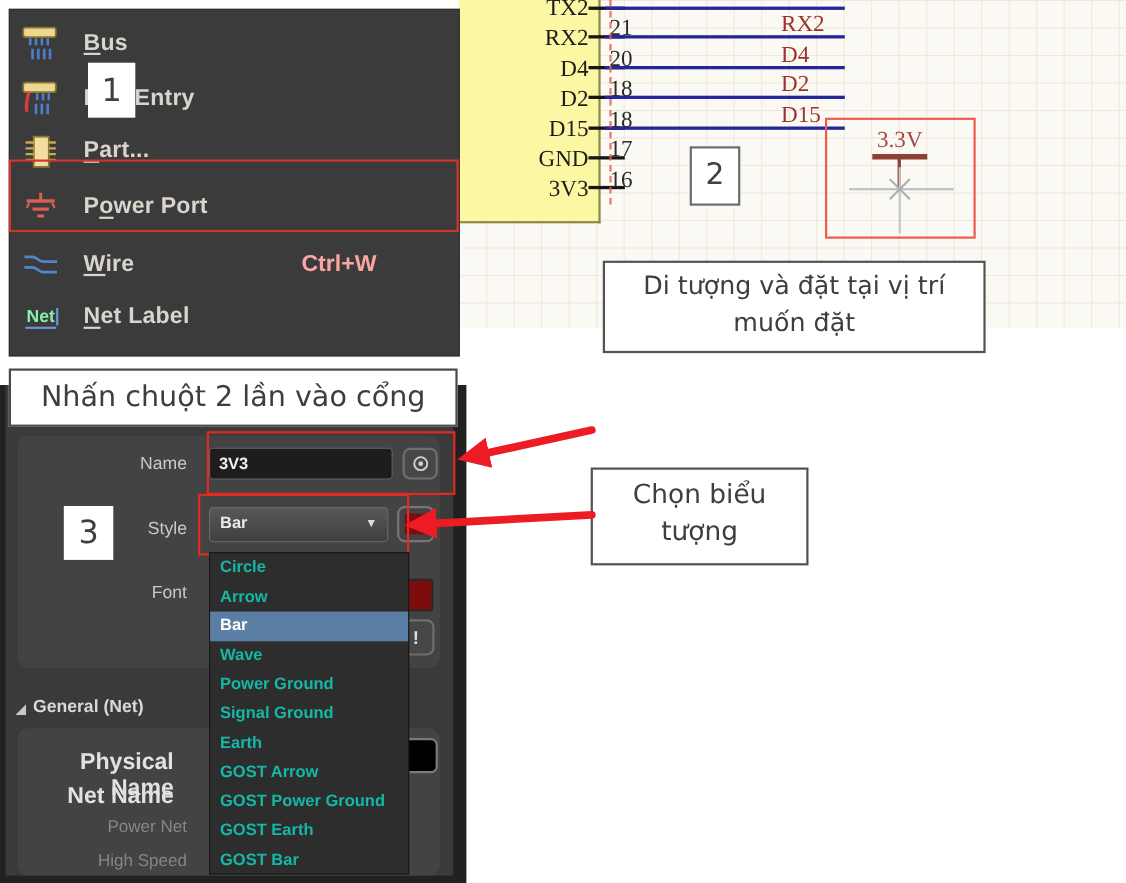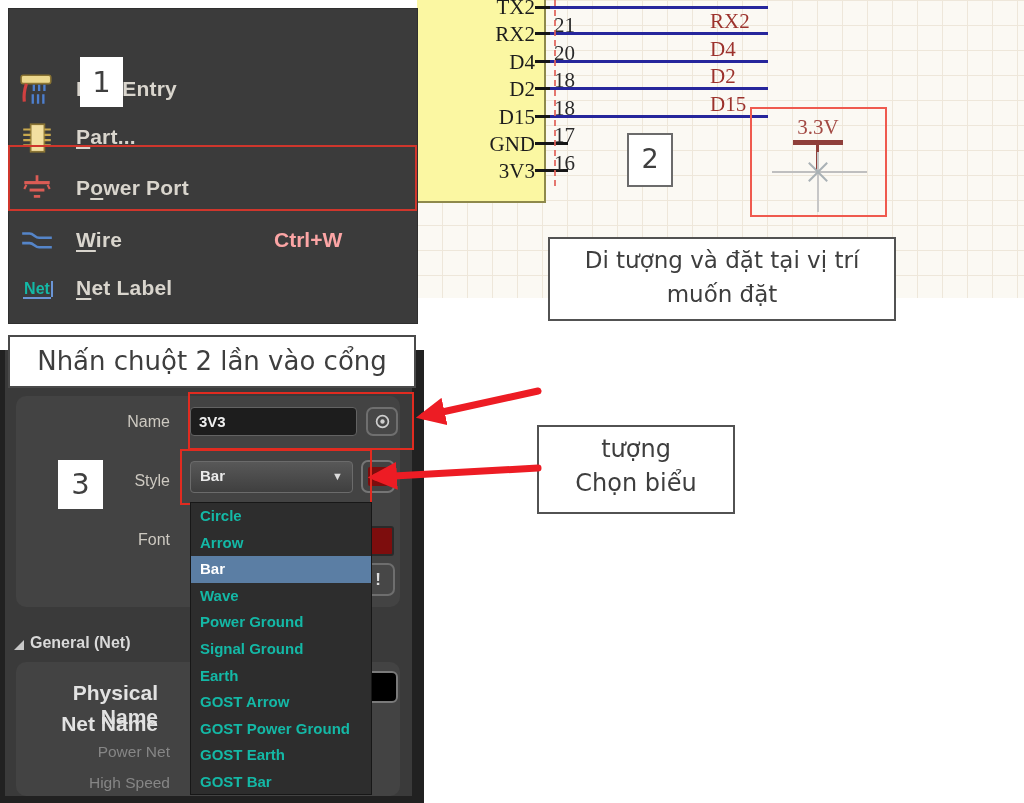--- a/index.html
+++ b/index.html
@@ -138,20 +138,31 @@
   <div class="curx" style="transform:rotate(-45deg)"></div>
 
   <div class="stepbox" style="left:627px;top:133px;width:42px;height:50px;line-height:48px;font-size:27px;border:2px solid #6b6b6b;z-index:8">2</div>
   <div class="whitebox" style="left:548px;top:237px;width:344px;height:76px;font-size:23px;line-height:34px;padding-top:4px;z-index:9">
     <div>Di tượng và đặt tại vị trí</div>
     <div>muốn đặt</div>
   </div>
 
   <div class="menu">
 
+    <div class="mrow" style="top:14px">
+      <span class="micon">
+        <svg width="36" height="34" viewBox="0 0 34 32">
+          <rect x="2" y="2" width="28" height="8" rx="2" fill="#ecd88e" stroke="#8a7433" stroke-width="1.5"></rect>
+          <path d="M8,11 v6 M13,11 v6 M18,11 v6 M23,11 v6" stroke="#4d7fce" stroke-width="2.2" fill="none"></path>
+          <path d="M10,20 v9 M15,20 v9 M20,20 v9 M25,20 v9" stroke="#4d7fce" stroke-width="2.2" fill="none"></path>
+        </svg>
+      </span>
+      <span class="mlabel"><span></span><span class="mn">B</span><span>us</span></span>
+      <span class="mshort"></span>
+    </div>
 
     <div class="mrow" style="top:64px">
       <span class="micon">
         <svg width="36" height="34" viewBox="0 0 34 32">
           <rect x="2" y="2" width="28" height="8" rx="2" fill="#ecd88e" stroke="#8a7433" stroke-width="1.5"></rect>
           <path d="M7,10 q-3,9 -2,17" stroke="#d04040" stroke-width="3" fill="none"></path>
           <path d="M14,11 v6 M19,11 v6 M24,11 v6" stroke="#4d7fce" stroke-width="2.2" fill="none"></path>
           <path d="M13,20 v9 M18,20 v9 M23,20 v9" stroke="#4d7fce" stroke-width="2.2" fill="none"></path>
         </svg>
       </span>
@@ -190,21 +201,21 @@
         <svg width="36" height="34" viewBox="0 0 34 32">
           <path d="M3,9 h7 c4,0 5,4 9,4 h12" stroke="#5585c9" stroke-width="2.4" fill="none"></path>
           <path d="M3,18 h7 c4,0 5,4 9,4 h12" stroke="#5585c9" stroke-width="2.4" fill="none"></path>
         </svg>
       </span>
       <span class="mlabel"><span></span><span class="mn">W</span><span>ire</span></span>
       <span class="mshort">Ctrl+W</span>
     </div>
 
     <div class="mrow" style="top:263px">
-      <span class="micon" style="color:#14b8a6;font-weight:bold;font-size:16px;line-height:34px;text-align:center;border-bottom:0">
+      <span class="micon" style="color:#86efac;font-weight:bold;font-size:16px;line-height:34px;text-align:center;border-bottom:0">
         <span style="border-bottom:2px solid #6b95d6;padding:0 1px">Net</span><i style="display:inline-block;width:2px;height:16px;background:#6b95d6;vertical-align:-3px"></i>
       </span>
       <span class="mlabel"><span></span><span class="mn">N</span><span>et Label</span></span>
       <span class="mshort"></span>
     </div>
   </div>
 
   <div class="menu-red"></div>
   <div class="stepbox" style="left:80px;top:57px;width:43px;height:50px;line-height:50px;font-size:29px;z-index:21">1</div>
 
@@ -258,22 +269,22 @@
     <div class="dditem">Power Ground</div>
     <div class="dditem">Signal Ground</div>
     <div class="dditem">Earth</div>
     <div class="dditem">GOST Arrow</div>
     <div class="dditem">GOST Power Ground</div>
     <div class="dditem">GOST Earth</div>
     <div class="dditem">GOST Bar</div>
   </div>
 
   <div class="whitebox" style="left:537px;top:425px;width:194px;height:80px;font-size:24px;line-height:34px;padding-top:5px">
+    <div>Chọn biểu</div>
     <div>tượng</div>
-    <div>Chọn biểu</div>
   </div>
 
   <svg class="overlay-svg" width="1024" height="803">
     <defs>
       <marker id="ah" markerWidth="4.2" markerHeight="4" refX="3" refY="2" orient="auto">
         <path d="M0,0 L4.2,2 L0,4 z" fill="#ed1c24"></path>
       </marker>
     </defs>
     <line x1="538" y1="391" x2="424" y2="416" stroke="#ed1c24" stroke-width="7" stroke-linecap="round" marker-end="url(#ah)"></line>
     <line x1="538" y1="468" x2="376" y2="477" stroke="#ed1c24" stroke-width="7" stroke-linecap="round" marker-end="url(#ah)"></line>

